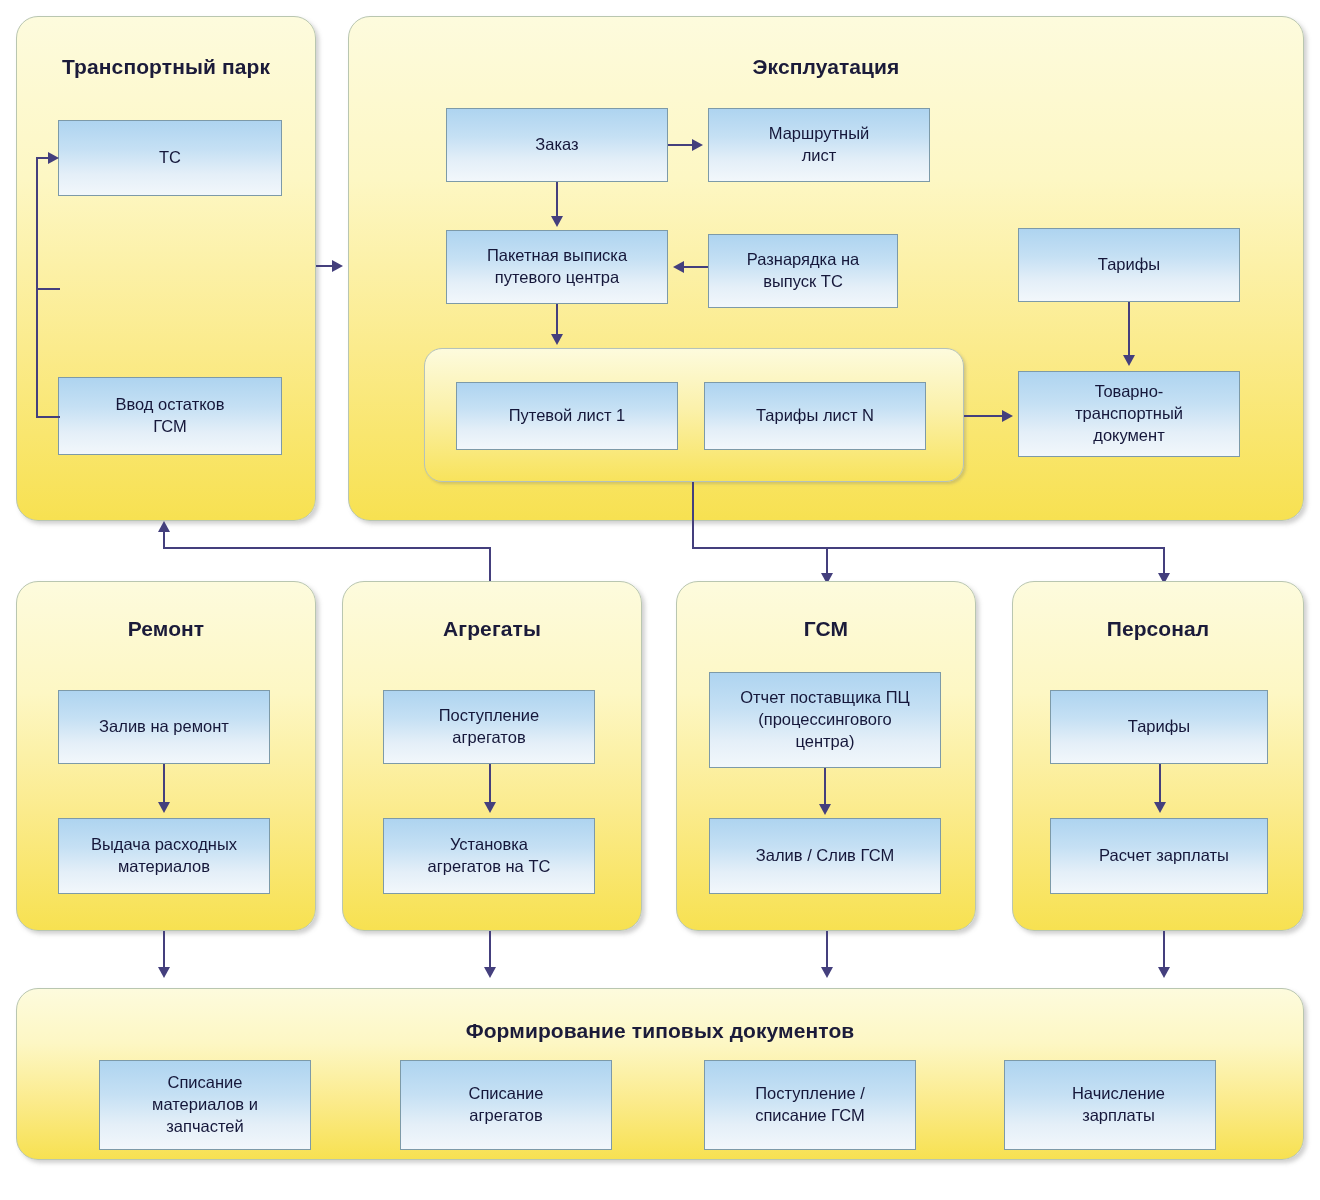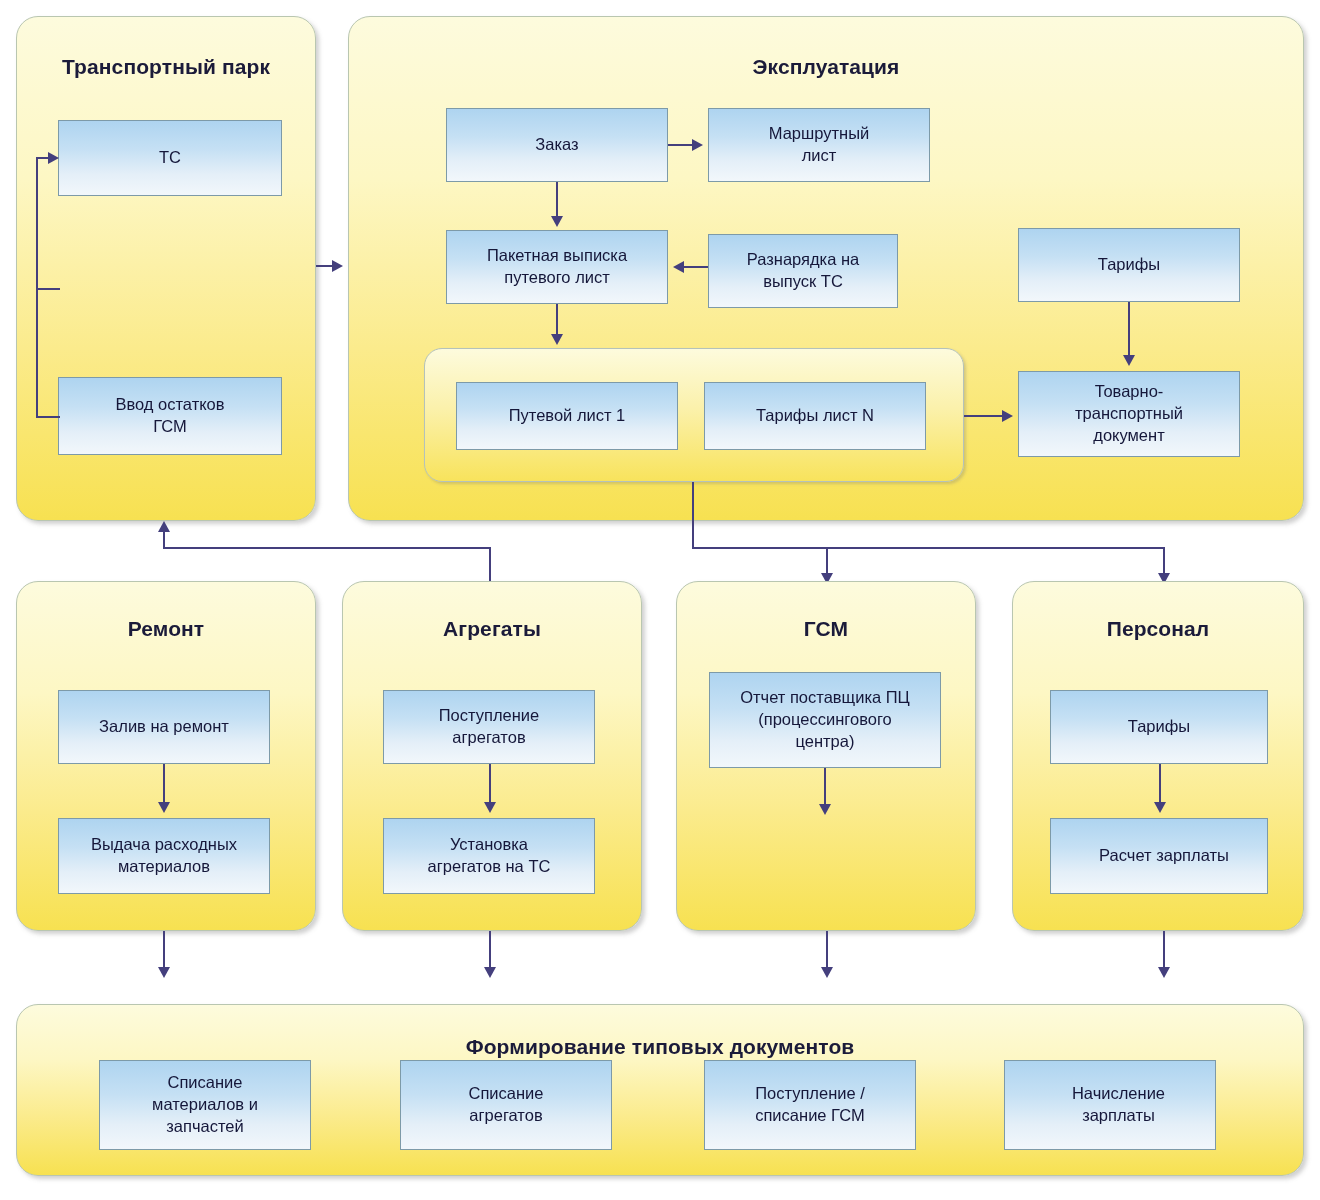--- a/index.html
+++ b/index.html
@@ -83,21 +83,21 @@
   <div class="arrow arr-right" style="left:332px;top:260px;"></div>
 
   <div class="panel" style="left:348px;top:16px;width:956px;height:505px;">
     <div class="panel-title" style="top:38px;">Эксплуатация</div>
   </div>
 
   <div class="node" style="left:446px;top:108px;width:222px;height:74px;">Заказ</div>
   <div class="node" style="left:708px;top:108px;width:222px;height:74px;">Маршрутный
 лист</div>
   <div class="node" style="left:446px;top:230px;width:222px;height:74px;">Пакетная выписка
-путевого лист</div>
+путевого центра</div>
   <div class="node" style="left:708px;top:234px;width:190px;height:74px;">Разнарядка на
 выпуск ТС</div>
   <div class="node" style="left:1018px;top:228px;width:222px;height:74px;">Тарифы</div>
   <div class="node" style="left:1018px;top:371px;width:222px;height:86px;">Товарно-
 транспортный
 документ</div>
 
   <div class="subpanel" style="left:424px;top:348px;width:540px;height:134px;"></div>
   <div class="node" style="left:456px;top:382px;width:222px;height:68px;">Путевой лист 1</div>
   <div class="node" style="left:704px;top:382px;width:222px;height:68px;">Тарифы лист N</div>
@@ -150,20 +150,21 @@
 агрегатов на ТС</div>
   <div class="ln lnv" style="left:489px;top:764px;height:40px;"></div>
   <div class="arrow arr-down" style="left:484px;top:802px;"></div>
 
   <div class="panel" style="left:676px;top:581px;width:300px;height:350px;">
     <div class="panel-title" style="top:35px;">ГСМ</div>
   </div>
   <div class="node" style="left:709px;top:672px;width:232px;height:96px;">Отчет поставщика ПЦ
 (процессингового
 центра)</div>
+  <div class="node" style="left:709px;top:818px;width:232px;height:76px;">Залив / Слив ГСМ</div>
   <div class="ln lnv" style="left:824px;top:768px;height:38px;"></div>
   <div class="arrow arr-down" style="left:819px;top:804px;"></div>
 
   <div class="panel" style="left:1012px;top:581px;width:292px;height:350px;">
     <div class="panel-title" style="top:35px;">Персонал</div>
   </div>
   <div class="node" style="left:1050px;top:690px;width:218px;height:74px;">Тарифы</div>
   <div class="node" style="left:1050px;top:818px;width:218px;height:76px;padding-left:16px;">Расчет зарплаты</div>
   <div class="ln lnv" style="left:1159px;top:764px;height:40px;"></div>
   <div class="arrow arr-down" style="left:1154px;top:802px;"></div>
@@ -173,21 +174,21 @@
 
   <div class="ln lnv" style="left:489px;top:931px;height:38px;"></div>
   <div class="arrow arr-down" style="left:484px;top:967px;"></div>
 
   <div class="ln lnv" style="left:826px;top:931px;height:38px;"></div>
   <div class="arrow arr-down" style="left:821px;top:967px;"></div>
 
   <div class="ln lnv" style="left:1163px;top:931px;height:38px;"></div>
   <div class="arrow arr-down" style="left:1158px;top:967px;"></div>
 
-  <div class="panel" style="left:16px;top:988px;width:1288px;height:172px;margin-top:16px;">
+  <div class="panel" style="left:16px;top:988px;width:1288px;height:172px;">
     <div class="panel-title" style="top:30px;">Формирование типовых документов</div>
   </div>
   <div class="node" style="left:99px;top:1060px;width:212px;height:90px;">Списание
 материалов и
 запчастей</div>
   <div class="node" style="left:400px;top:1060px;width:212px;height:90px;">Списание
 агрегатов</div>
   <div class="node" style="left:704px;top:1060px;width:212px;height:90px;">Поступление /
 списание ГСМ</div>
   <div class="node" style="left:1004px;top:1060px;width:212px;height:90px;padding-left:23px;">Начисление

